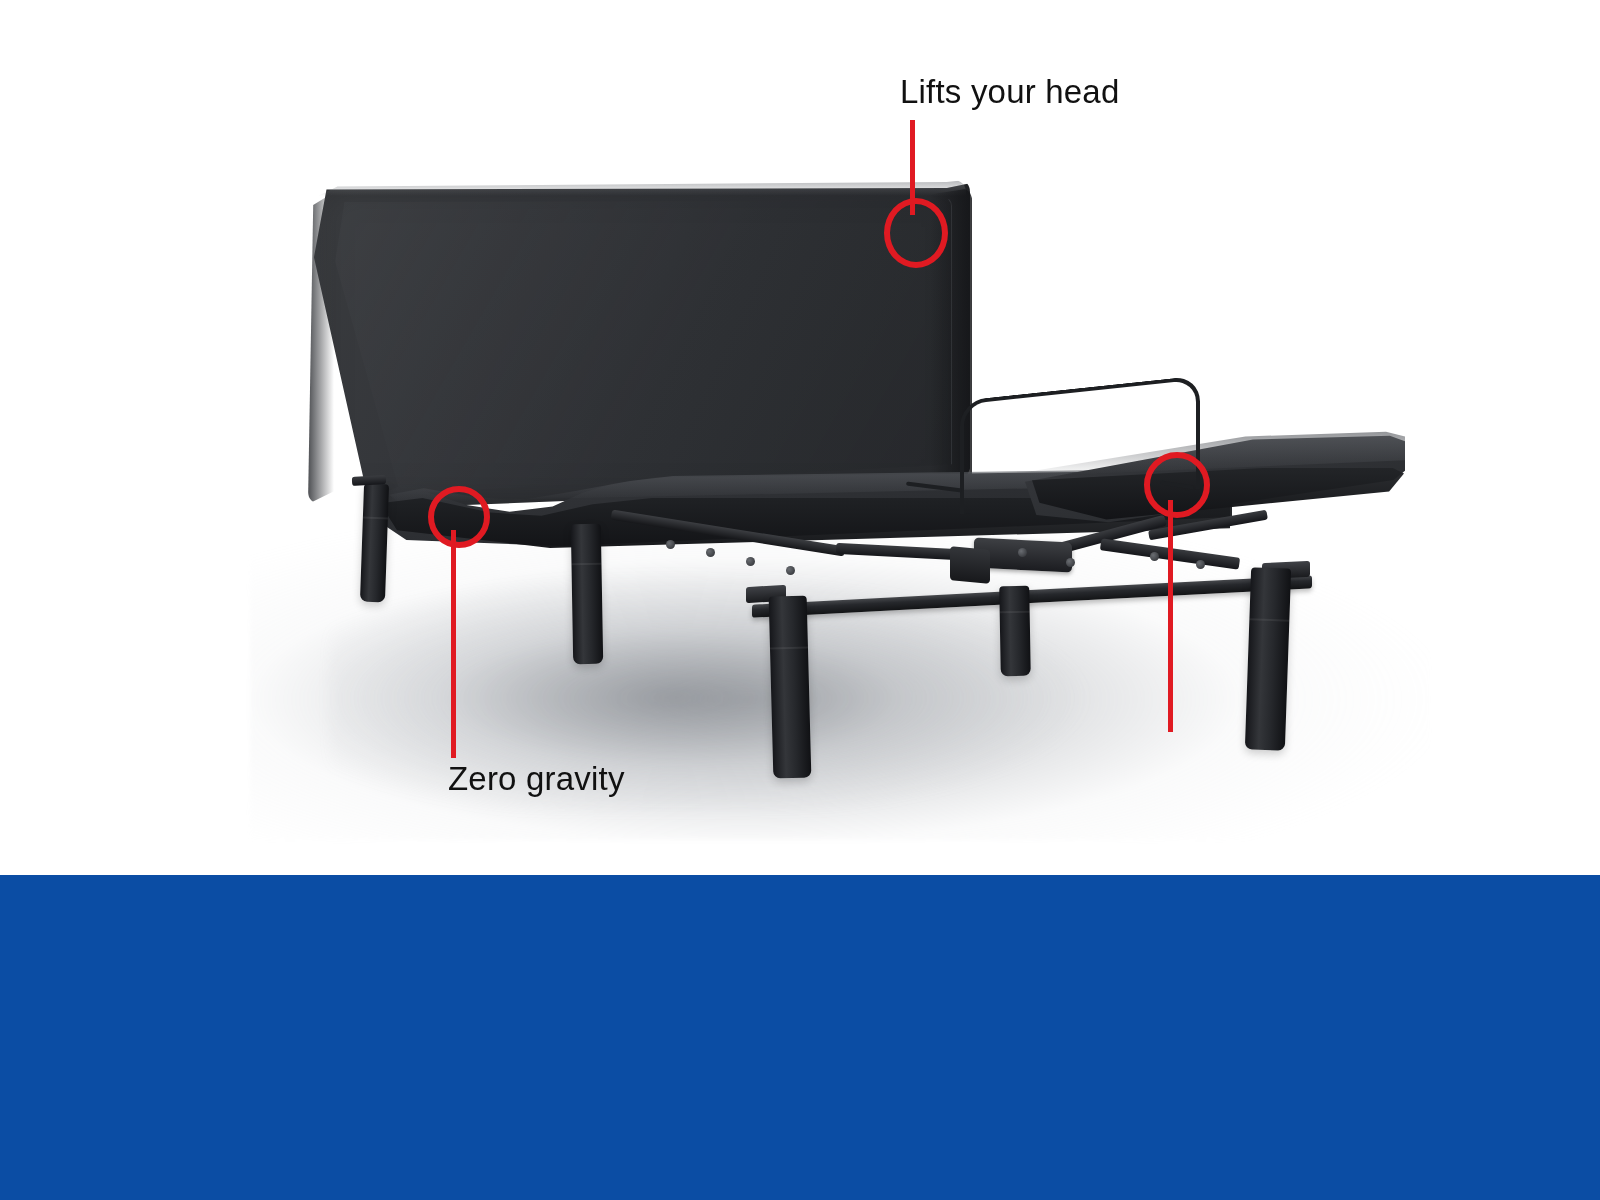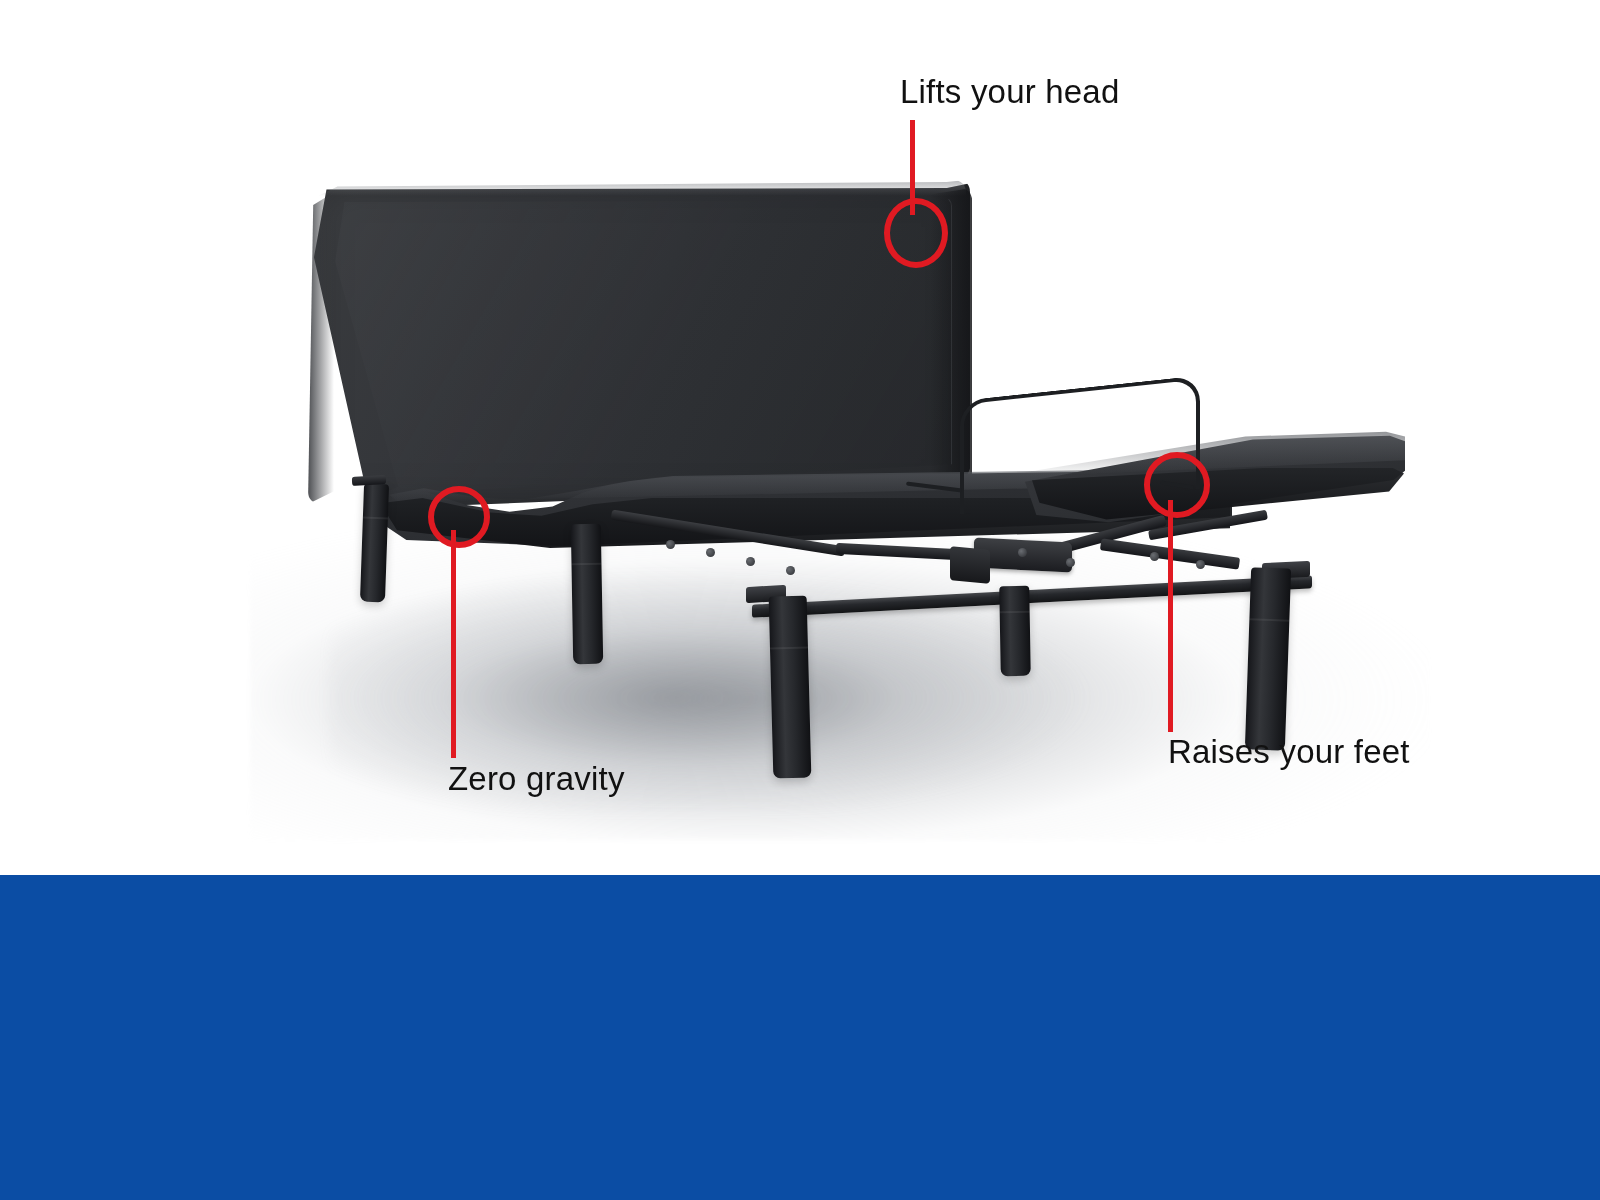--- a/index.html
+++ b/index.html
@@ -220,21 +220,20 @@
     <div class="callout-label" style="left: 900px; top: 73px; color: rgb(17, 17, 17);">Lifts your head</div>
     <div class="callout-line" style="left: 910px; top: 120px; width: 5px; height: 95px; background: rgb(224, 26, 34);"></div>
     <div class="callout-ring" style="left: 884px; top: 198px; width: 52px; height: 58px; border-color: rgb(224, 26, 34);"></div>
 
     <div class="callout-ring" style="left: 428px; top: 486px; width: 50px; height: 50px; border-color: rgb(224, 26, 34);"></div>
     <div class="callout-line" style="left: 451px; top: 530px; width: 5px; height: 228px; background: rgb(224, 26, 34);"></div>
     <div class="callout-label" style="left: 448px; top: 760px; color: rgb(17, 17, 17);">Zero gravity</div>
 
     <div class="callout-ring" style="left: 1144px; top: 452px; width: 54px; height: 54px; border-color: rgb(224, 26, 34);"></div>
     <div class="callout-line" style="left: 1168px; top: 500px; width: 5px; height: 232px; background: rgb(224, 26, 34);"></div>
-    <div class="callout-label" style="left: 1168px; top: 733px; color: rgb(17, 17, 17);">Raises your feet</div>
   </div>
 
   <div class="banner" style="background: rgb(11, 77, 164);">
 
     
 
     
 
     
 

